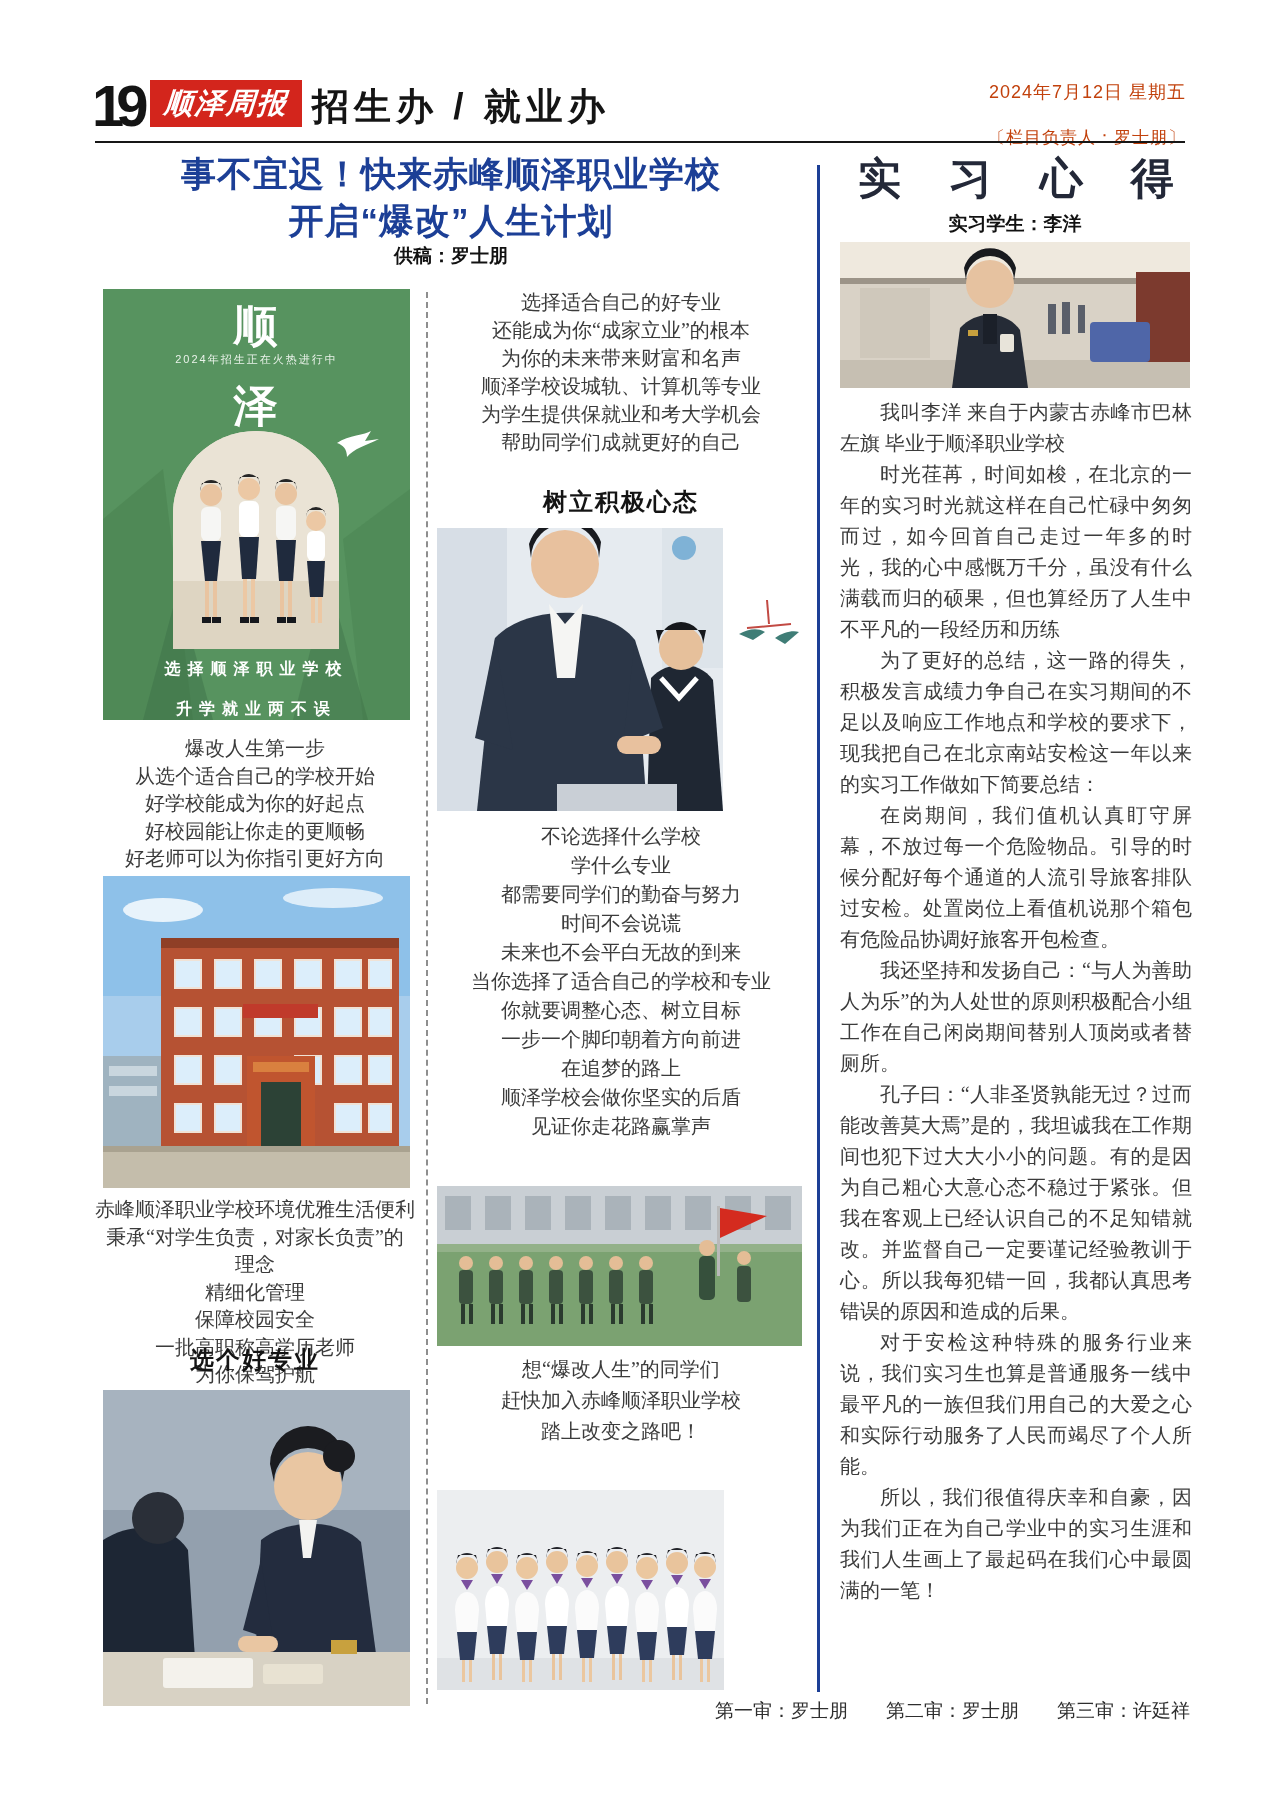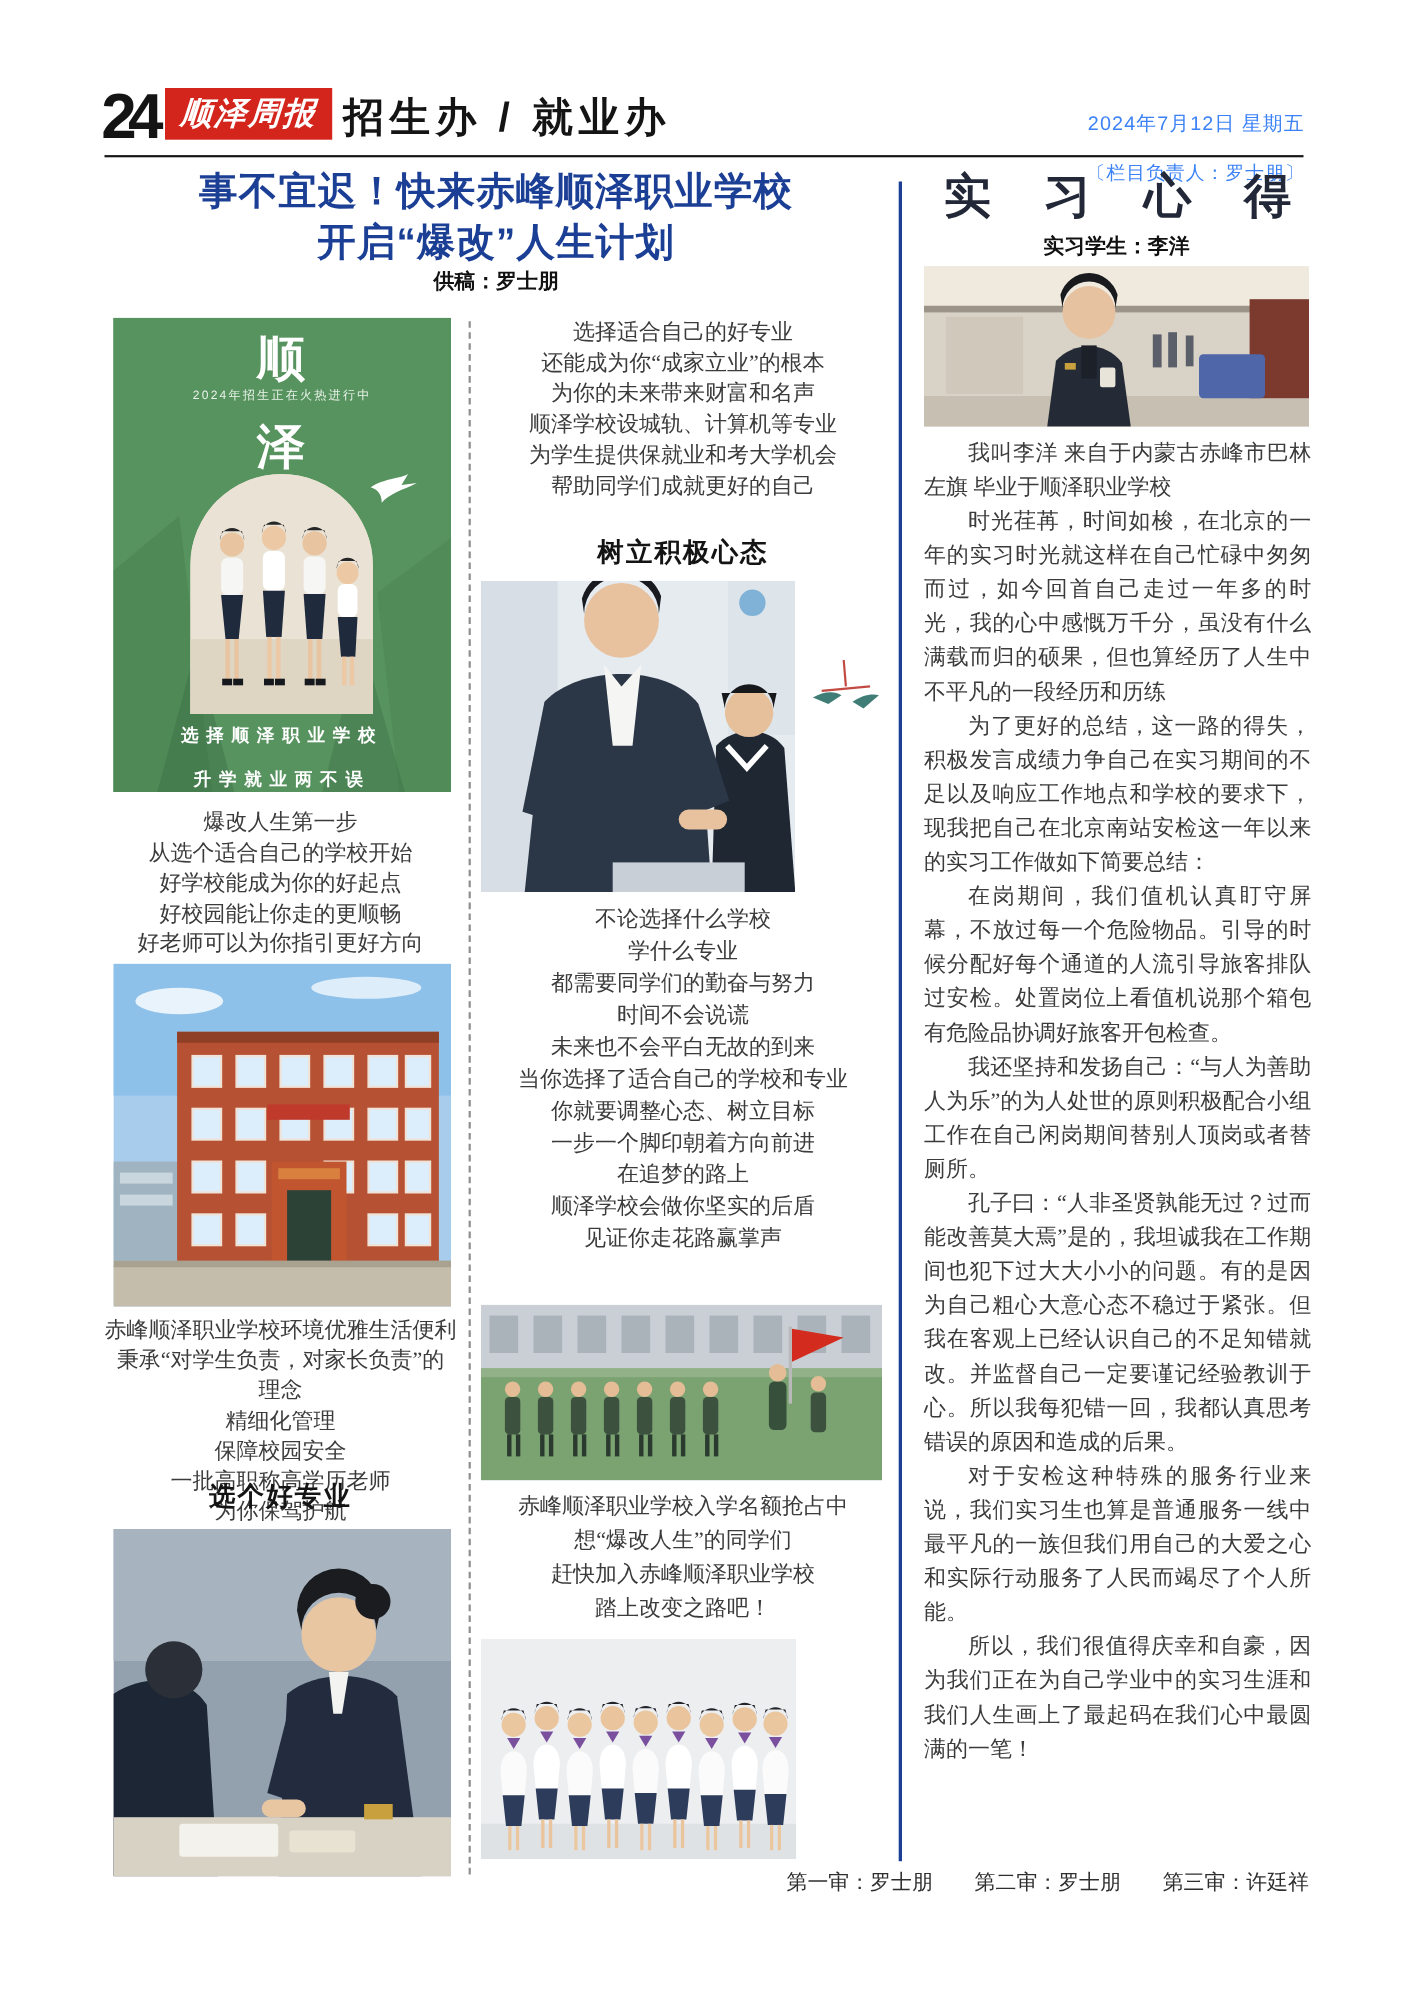--- a/index.html
+++ b/index.html
@@ -11,22 +11,22 @@
 
   
   #page-number { position:absolute; left:92px; top:72px; font-size:58px; font-weight:900;
     letter-spacing:-8px; color:#141414; font-family:"Liberation Sans", sans-serif; }
   #masthead-box { position:absolute; left:150px; top:80px; width:152px; height:47px;
     background:#d3251c; display:flex; align-items:center; justify-content:center; }
   #masthead-text { color:#fff; font-size:29px; font-weight:bold; font-style:italic;
     letter-spacing:2px; transform:skewX(-4deg); }
   #section-title { position:absolute; left:312px; top:82px; font-size:37px; font-weight:900;
     color:#141414; letter-spacing:5px; font-family:"Liberation Sans", sans-serif; }
-  #header-meta { position:absolute; left:850px; top:100px; width:336px; text-align:right;
-    font-family:"Liberation Sans", sans-serif; color:#3b82f6; }
+  #header-meta { position:absolute; left:850px; top:80px; width:336px; text-align:right;
+    font-family:"Liberation Sans", sans-serif; color:#c2410c; }
   #header-date { font-size:18px; letter-spacing:1px; }
   #header-editor { font-size:17px; margin-top:22px; letter-spacing:1px; }
   #header-rule { position:absolute; left:95px; top:141px; width:1090px; height:2px; background:#161616; }
 
   
   #blue-divider { position:absolute; left:817px; top:165px; width:3px; height:1527px; background:#1c3f96; }
   #dash-divider { position:absolute; left:426px; top:292px; width:0; height:1412px; border-left:2px dashed #8e8e8e; }
 
   
   #headline { position:absolute; left:95px; top:150px; width:712px; text-align:center;
@@ -86,21 +86,21 @@
   
   #footer-reviews { position:absolute; left:540px; top:1698px; width:650px; text-align:right;
     font-size:19px; color:#2e2e2e; }
   #footer-reviews span { display:inline-block; margin-left:38px; }
 </style>
 </head>
 <body>
 
 <div id="page">
 
-  <div id="page-number">24</div>
+  <div id="page-number">19</div>
   <div id="masthead-box">
     <span id="masthead-text">顺泽周报</span>
   </div>
   <div id="section-title">招生办 / 就业办</div>
   <div id="header-meta">
     <div id="header-date">2024年7月12日 星期五</div>
     <div id="header-editor">〔栏目负责人：罗士朋〕</div>
   </div>
   <div id="header-rule"></div>
 
@@ -376,21 +376,20 @@
       <rect x="262" y="70" width="16" height="44" rx="5" fill="#36503c"></rect>
       <circle cx="270" cy="62" r="8" fill="#e4bd96"></circle>
       <rect x="280" y="20" width="3" height="70" fill="#b9b9b9"></rect>
       <path d="M283 22 L330 30 L283 52 Z" fill="#d42b1f"></path>
       <rect x="300" y="80" width="14" height="36" rx="4" fill="#3c523f"></rect>
       <circle cx="307" cy="72" r="7" fill="#e4bd96"></circle>
     </svg>
   </div>
 
   <div id="col2-block3" class="txt-block">
-      <div class="ln">赤峰顺泽职业学校入学名额抢占中</div>
       <div class="ln">想“爆改人生”的同学们</div>
       <div class="ln">赶快加入赤峰顺泽职业学校</div>
       <div class="ln">踏上改变之路吧！</div>
     </div>
 
   <div id="photo-attendants" class="photo">
     <svg width="287" height="200" viewBox="0 0 287 200">
       <rect width="287" height="200" fill="#eceef0"></rect>
       <rect y="168" width="287" height="32" fill="#dfe2e5"></rect>
       <g>

